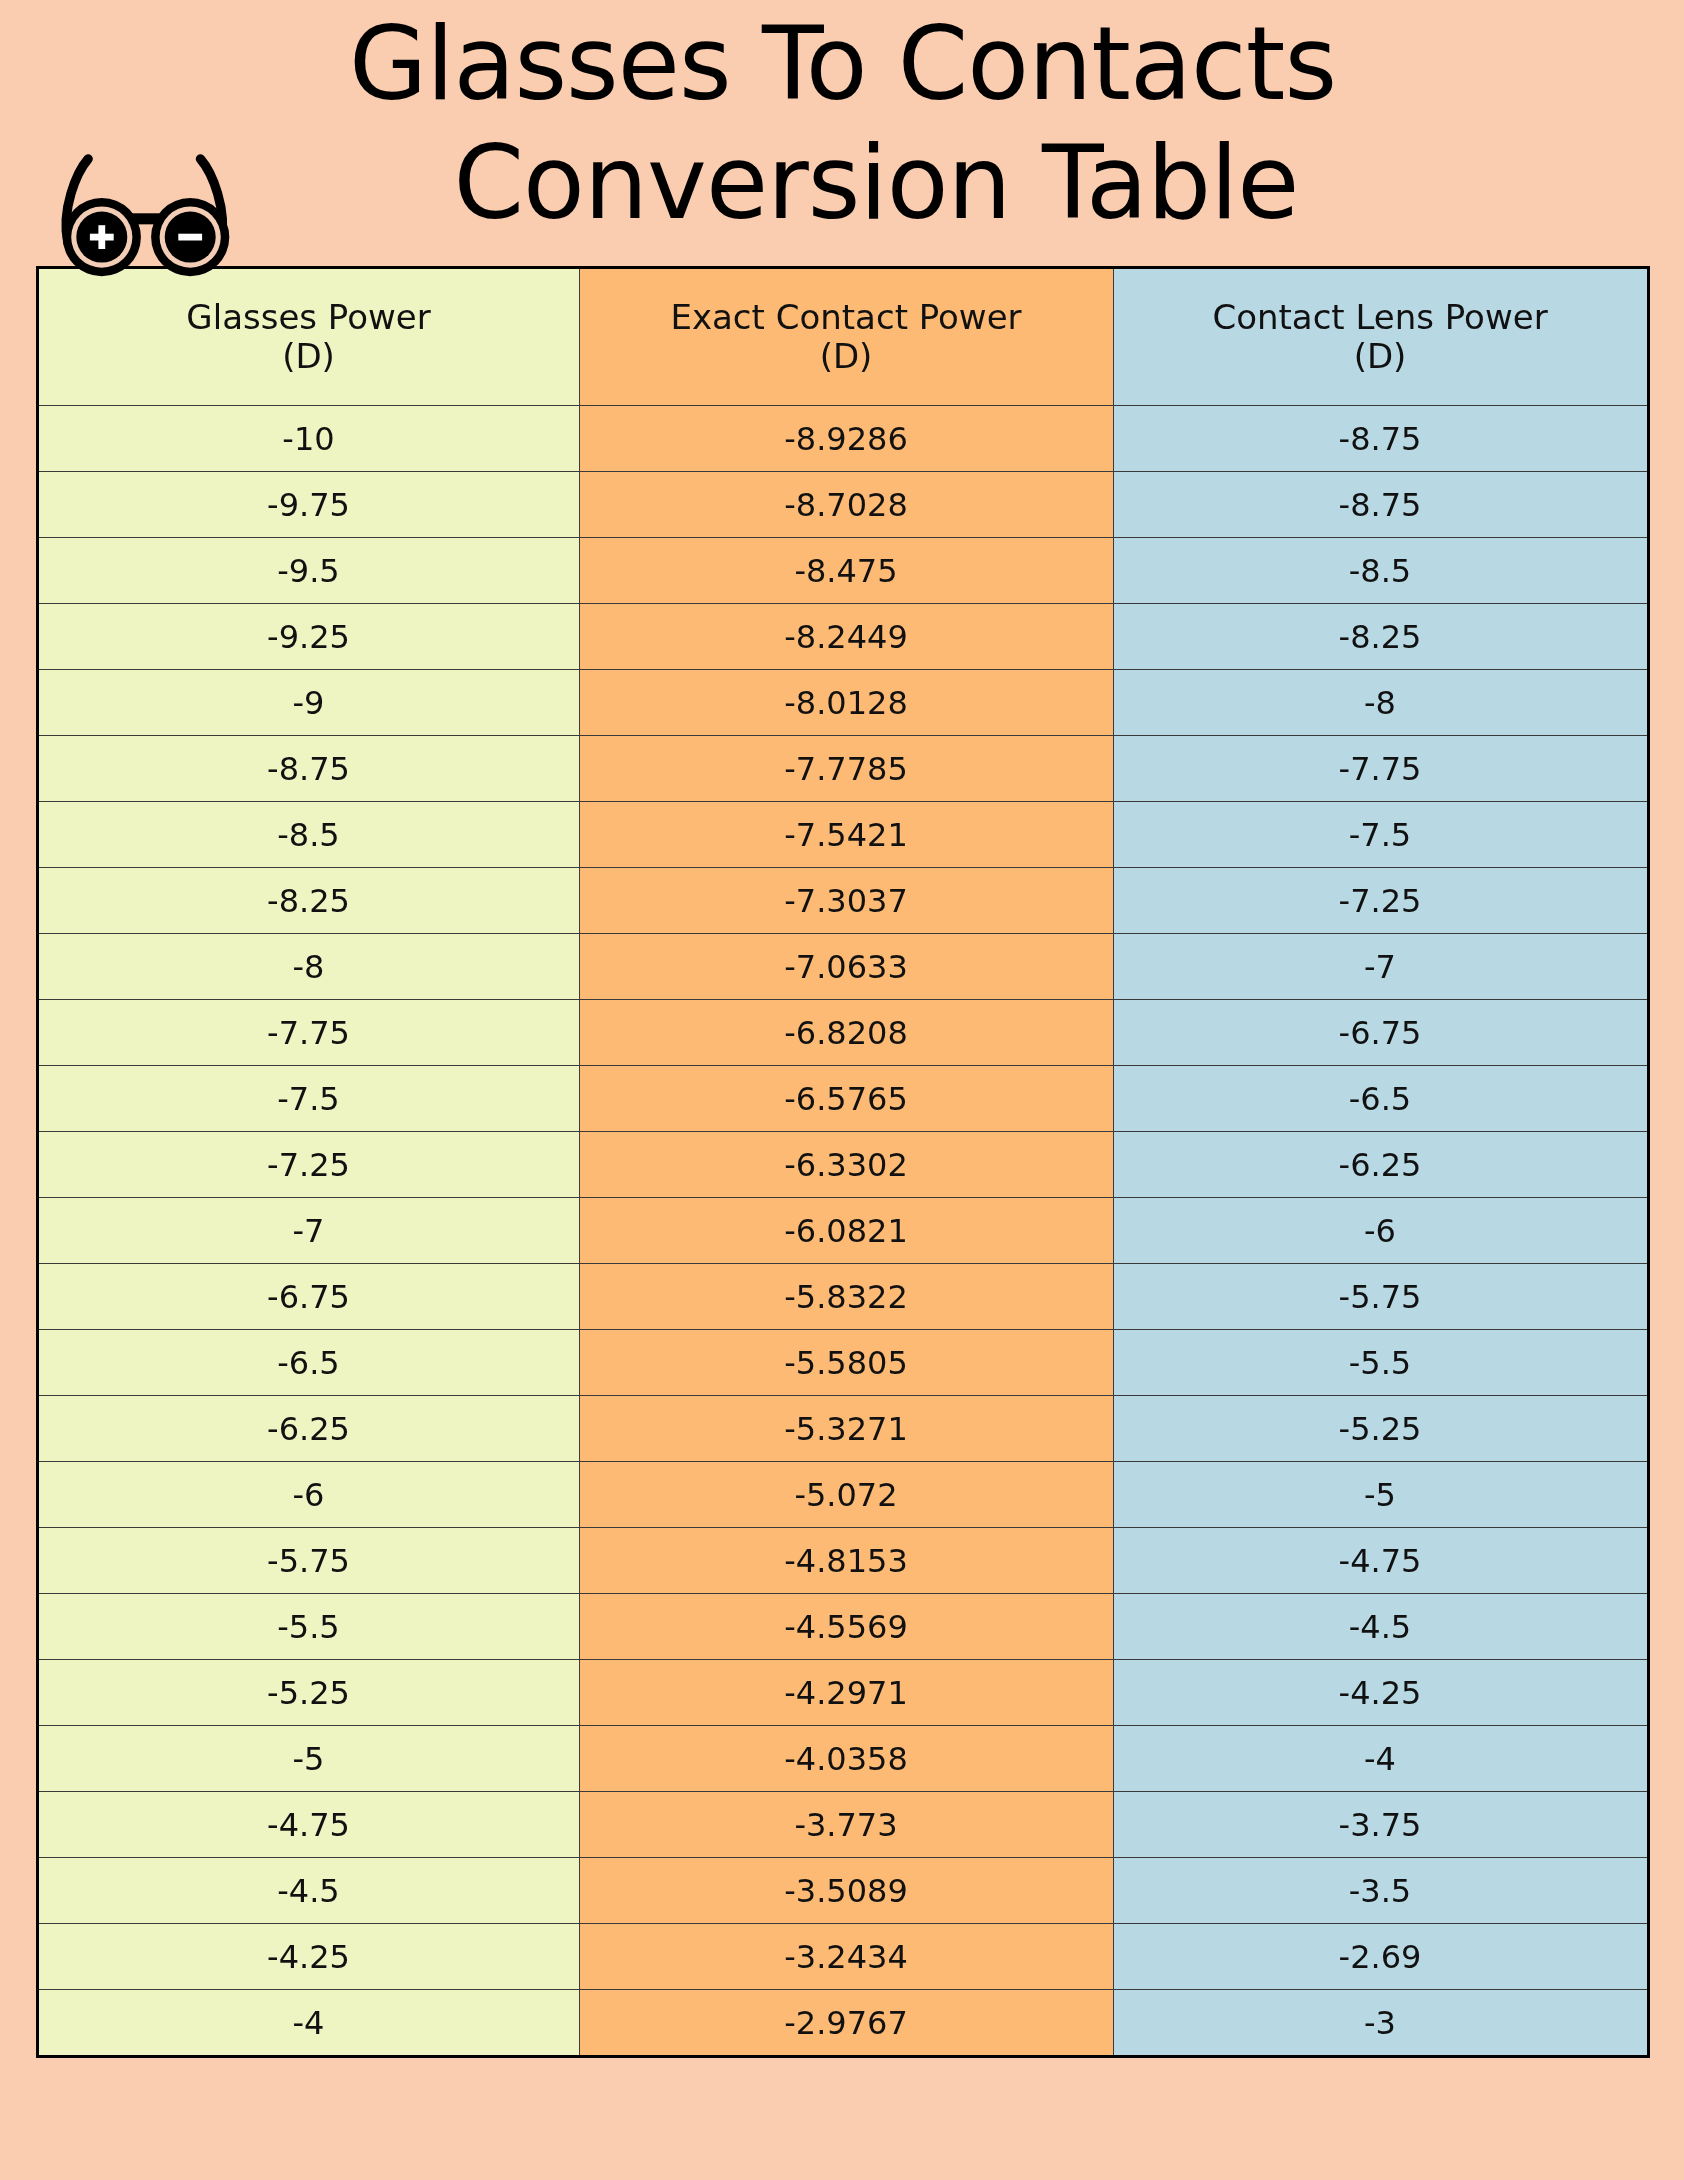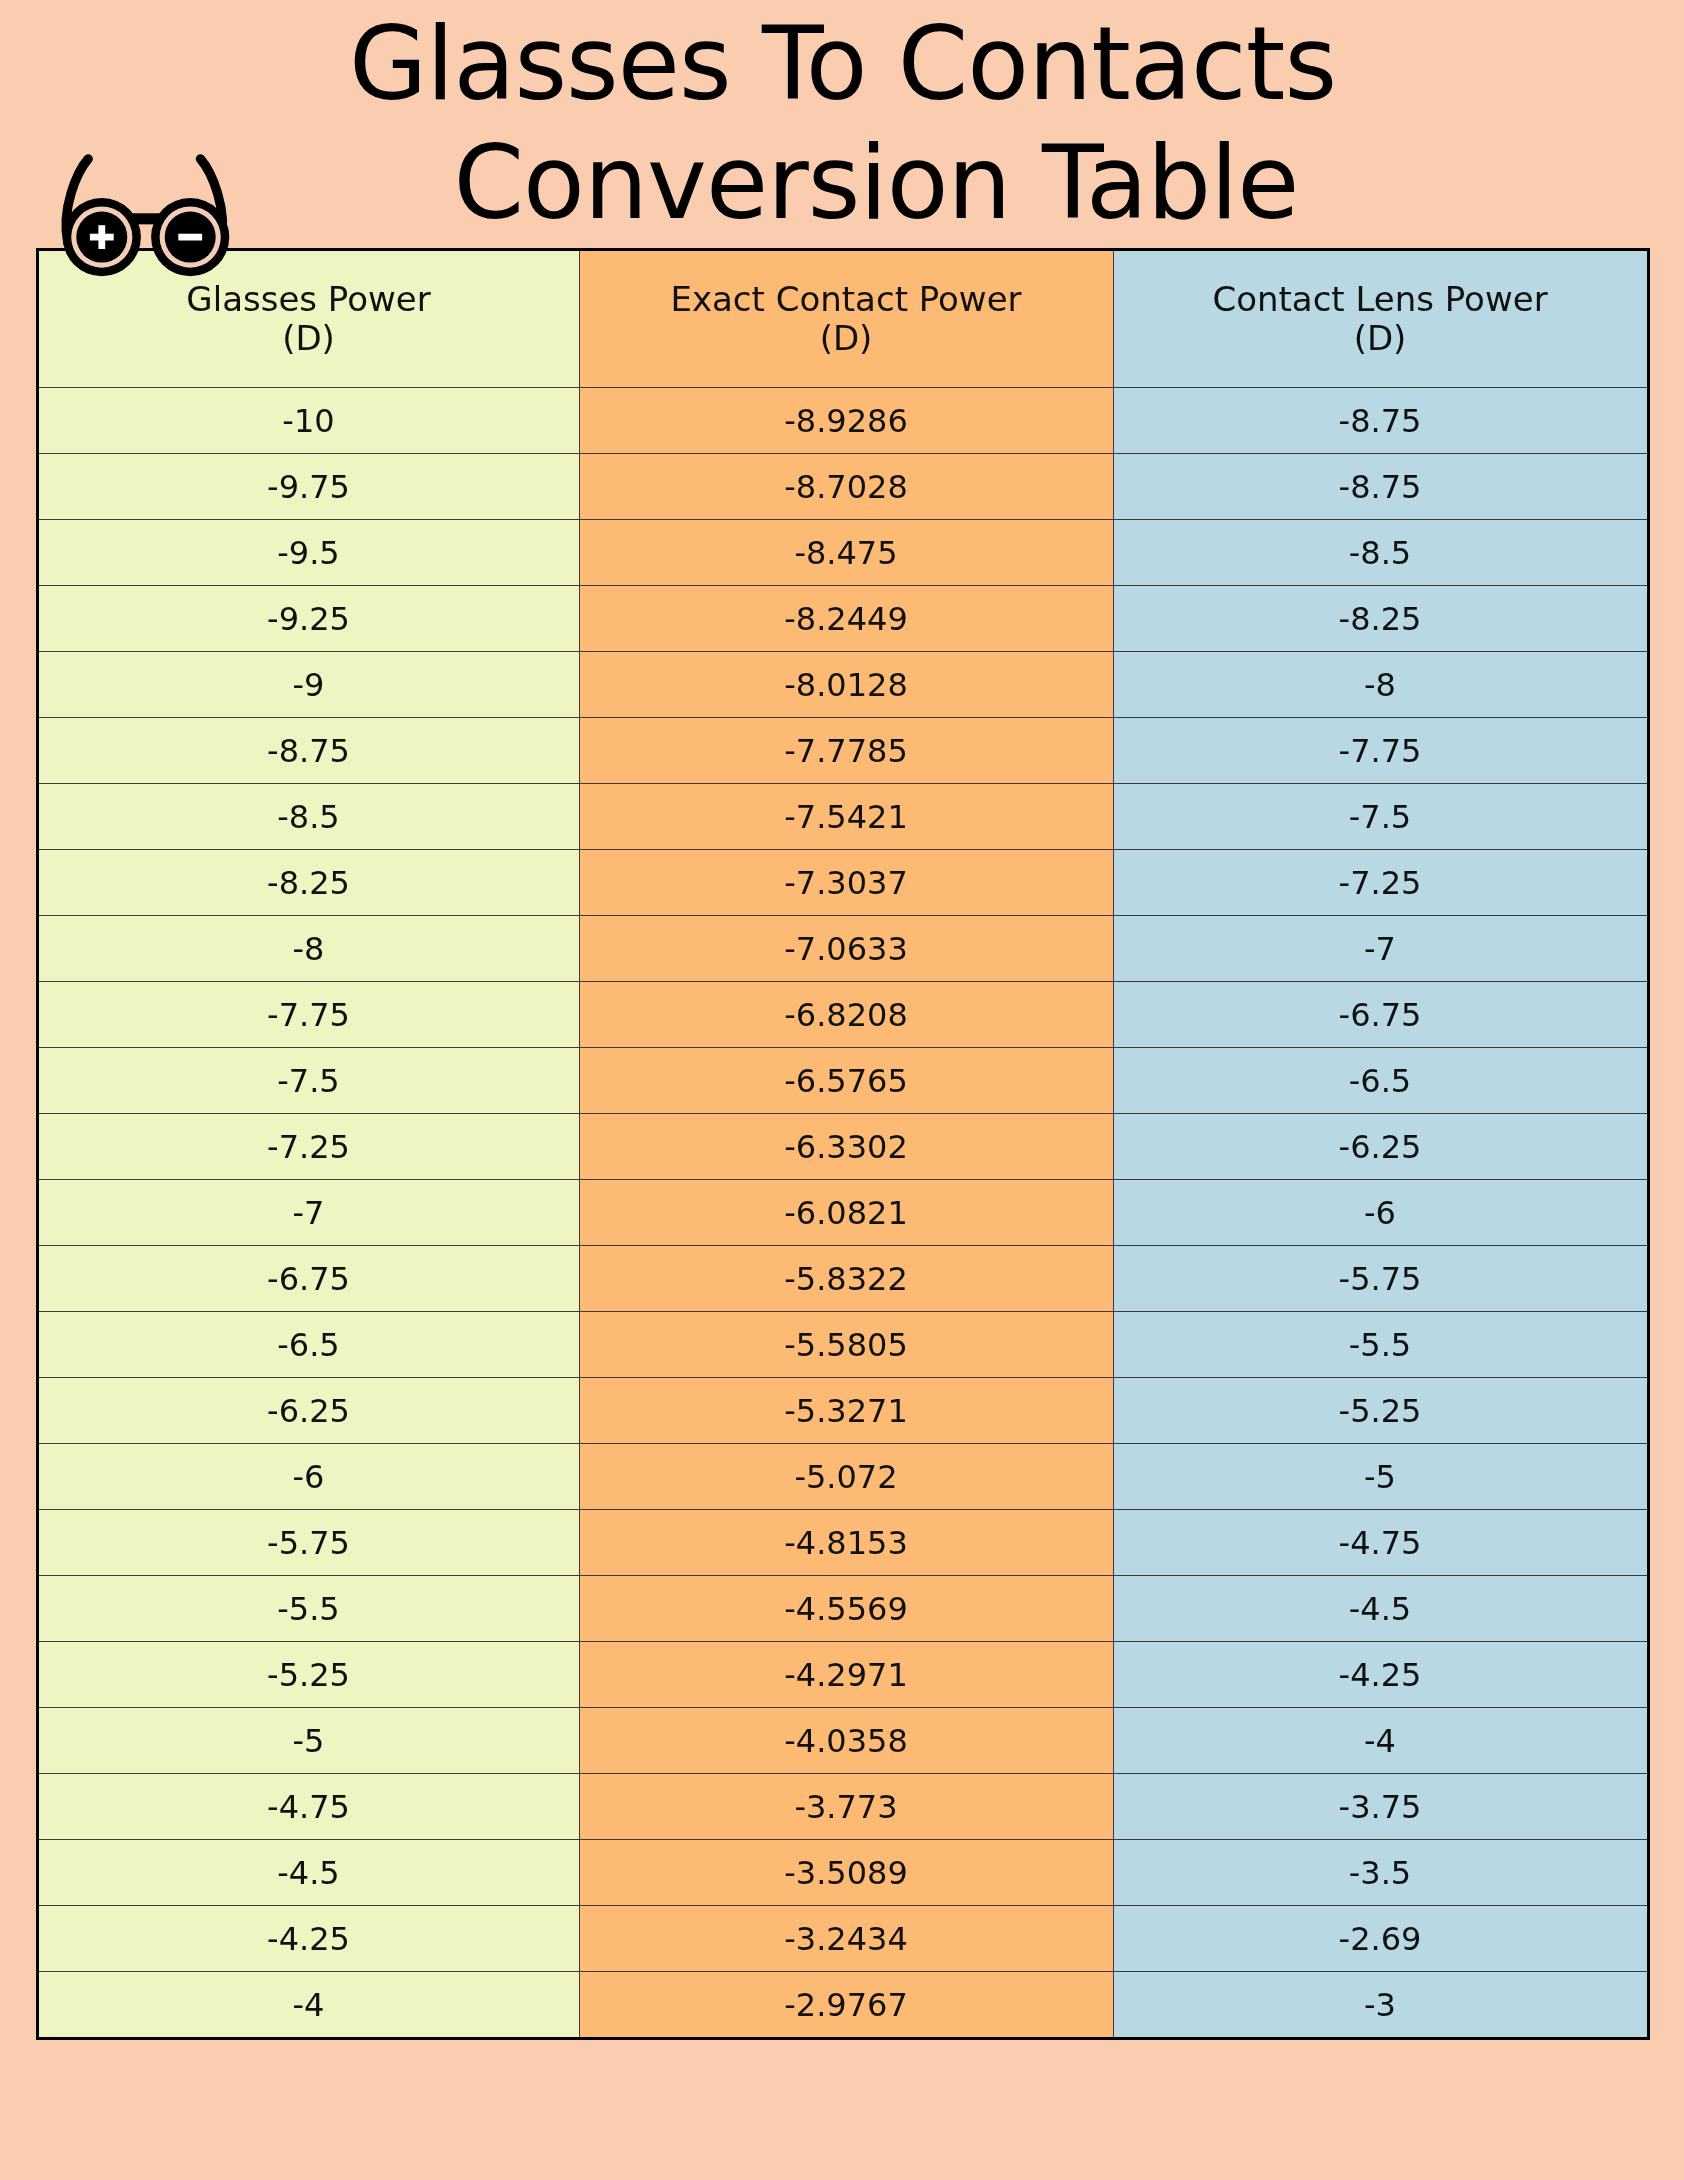--- a/index.html
+++ b/index.html
@@ -38,21 +38,21 @@
   .glasses-icon {
     position: absolute;
     left: 44px;
     top: 147px;
     width: 221px;
     height: 136px;
   }
   table.conv {
     border-collapse: collapse;
     width: 1606px;
-    margin: 5px auto 0 auto;
+    margin: 23px auto 0 auto;
     table-layout: fixed;
     border: 3.4px solid #000;
   }
   table.conv th, table.conv td {
     border: 0.9px solid #3a3a3a;
     text-align: center;
     color: #111;
     font-size: 32px;
     font-weight: normal;
     padding: 0;

